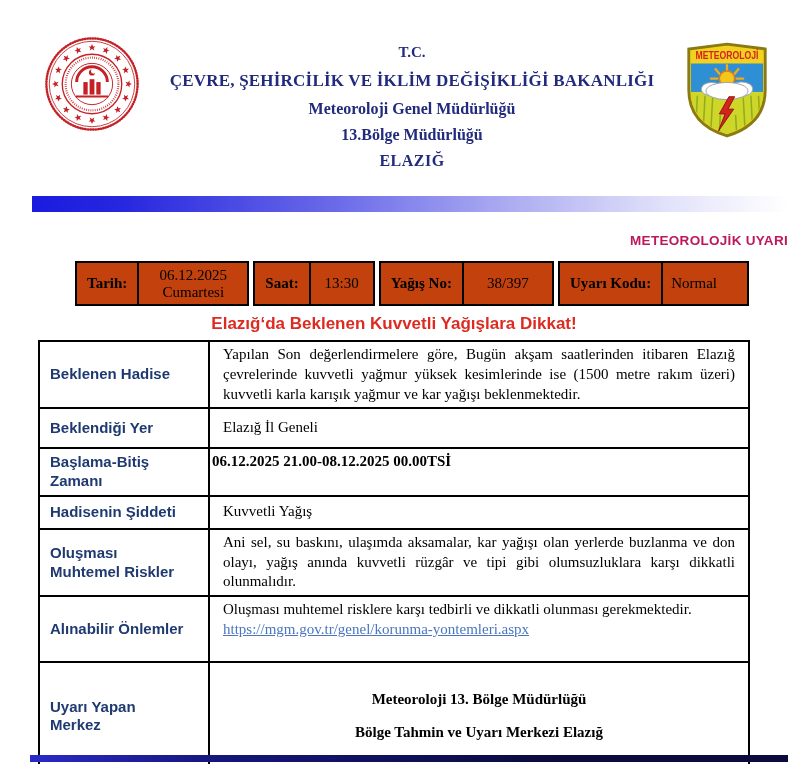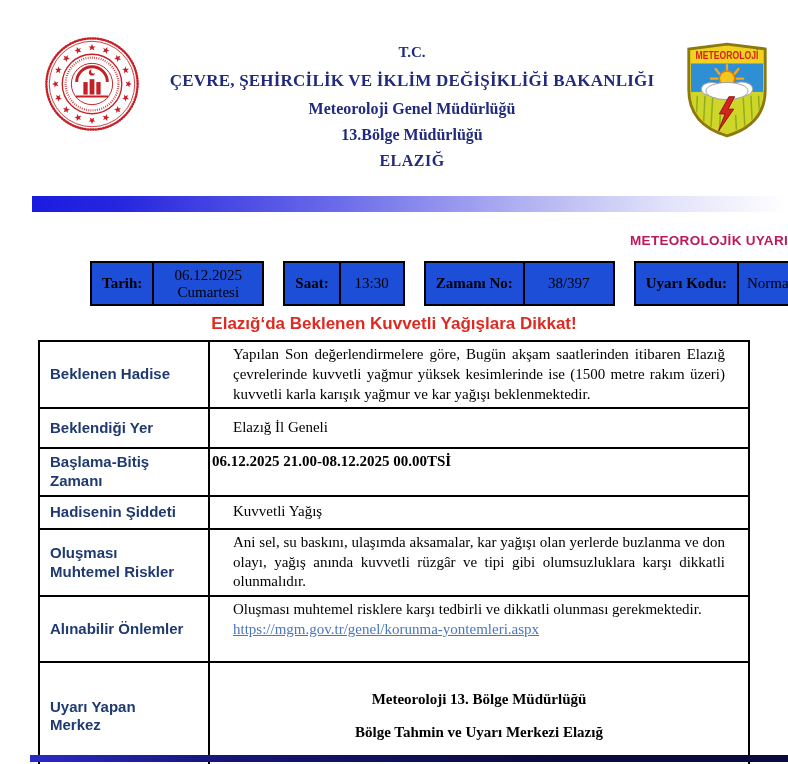--- a/index.html
+++ b/index.html
@@ -24,39 +24,39 @@
     background:linear-gradient(to right,#1b1be0 0%,#2727df 12%,#6a6ae9 40%,#a9a9f1 62%,#e2e2fa 84%,#ffffff 100%); }
   .bottom-bar { position:absolute; left:30px; right:0; bottom:2px; height:7px;
     background:linear-gradient(to right,#2a2ac8 0%,#15157a 25%,#0a0a3c 70%,#0a0a3c 100%); }
 
   
   .section-title { margin-top:21px; text-align:right; color:#be185d;
     font-family:"Liberation Sans", sans-serif; font-weight:bold; font-size:13.5px; letter-spacing:.3px; }
 
   
   .info-bar { display:flex; gap:4px; margin:13px 43px 0 75px; height:45px; }
-  .info-box { display:flex; border:2px solid #000; background:#1d4ed8;margin-left:15px; }
+  .info-box { display:flex; border:2px solid #000; background:#c2410c; }
   .info-label { display:flex; align-items:center; padding:0 10px; font-weight:bold;
     font-size:15px; border-right:2px solid #000; white-space:nowrap; }
   .info-value { display:flex; align-items:center; justify-content:center; text-align:center;
     font-size:15px; padding:0 8px; line-height:1.1; }
   .w-date { width:108px; } .w-sm { width:62px; } .w-no { width:88px; } .w-kod { width:84px; }
 
   
   .alert-title { margin-top:8px; text-align:center; color:#dd2b22;
     font-family:"Liberation Sans", sans-serif; font-weight:bold; font-size:17px; }
 
   
   .wtable { margin:6px 38px 0 38px; border:2px solid #000; }
   .wrow { display:flex; border-bottom:2px solid #000; }
   .wrow:last-child { border-bottom:none; }
   .wlabel { flex:0 0 170px; border-right:2px solid #000; display:flex; align-items:center;
     padding:4px 18px 4px 10px; color:#1f3a70; font-family:"Liberation Sans", sans-serif;
     font-weight:bold; font-size:15px; line-height:1.25; }
-  .wvalue { flex:1; padding:3px 23px; font-size:15px; line-height:1.32;border-radius:28px; }
+  .wvalue { flex:1; padding:3px 13px; font-size:15px; line-height:1.32;border-radius:28px; }
   .v-justify { text-align:justify; }
   .v-center-v { display:flex; align-items:center; }
   .v-bold { font-weight:bold; }
   .r1 { min-height:62px; } .r2 { min-height:40px; } .r3 { min-height:36px; }
   .r4 { min-height:33px; } .r5 { min-height:57px; } .r6 { min-height:66px; }
   .r7 { min-height:106px; }
   .r7 .wvalue { display:flex; flex-direction:column; justify-content:center;
     align-items:center; text-align:center; font-weight:bold; gap:13px; }
   a.doc-link { color:#4a76c0; text-decoration:underline; display:block; cursor:pointer; }
 </style>
@@ -160,21 +160,21 @@
   <div class="info-bar">
     <div class="info-box">
       <div class="info-label">Tarih:</div>
       <div class="info-value w-date">06.12.2025 Cumartesi</div>
     </div>
     <div class="info-box">
       <div class="info-label">Saat:</div>
       <div class="info-value w-sm">13:30</div>
     </div>
     <div class="info-box">
-      <div class="info-label">Zamanı No:</div>
+      <div class="info-label">Yağış No:</div>
       <div class="info-value w-no">38/397</div>
     </div>
     <div class="info-box" style="flex:1">
       <div class="info-label" style="flex:1">Uyarı Kodu:</div>
       <div class="info-value w-kod" style="justify-content:flex-start">Normal</div>
     </div>
   </div>
 
   <div class="alert-title">Elazığ‘da Beklenen Kuvvetli Yağışlara Dikkat!</div>
 

